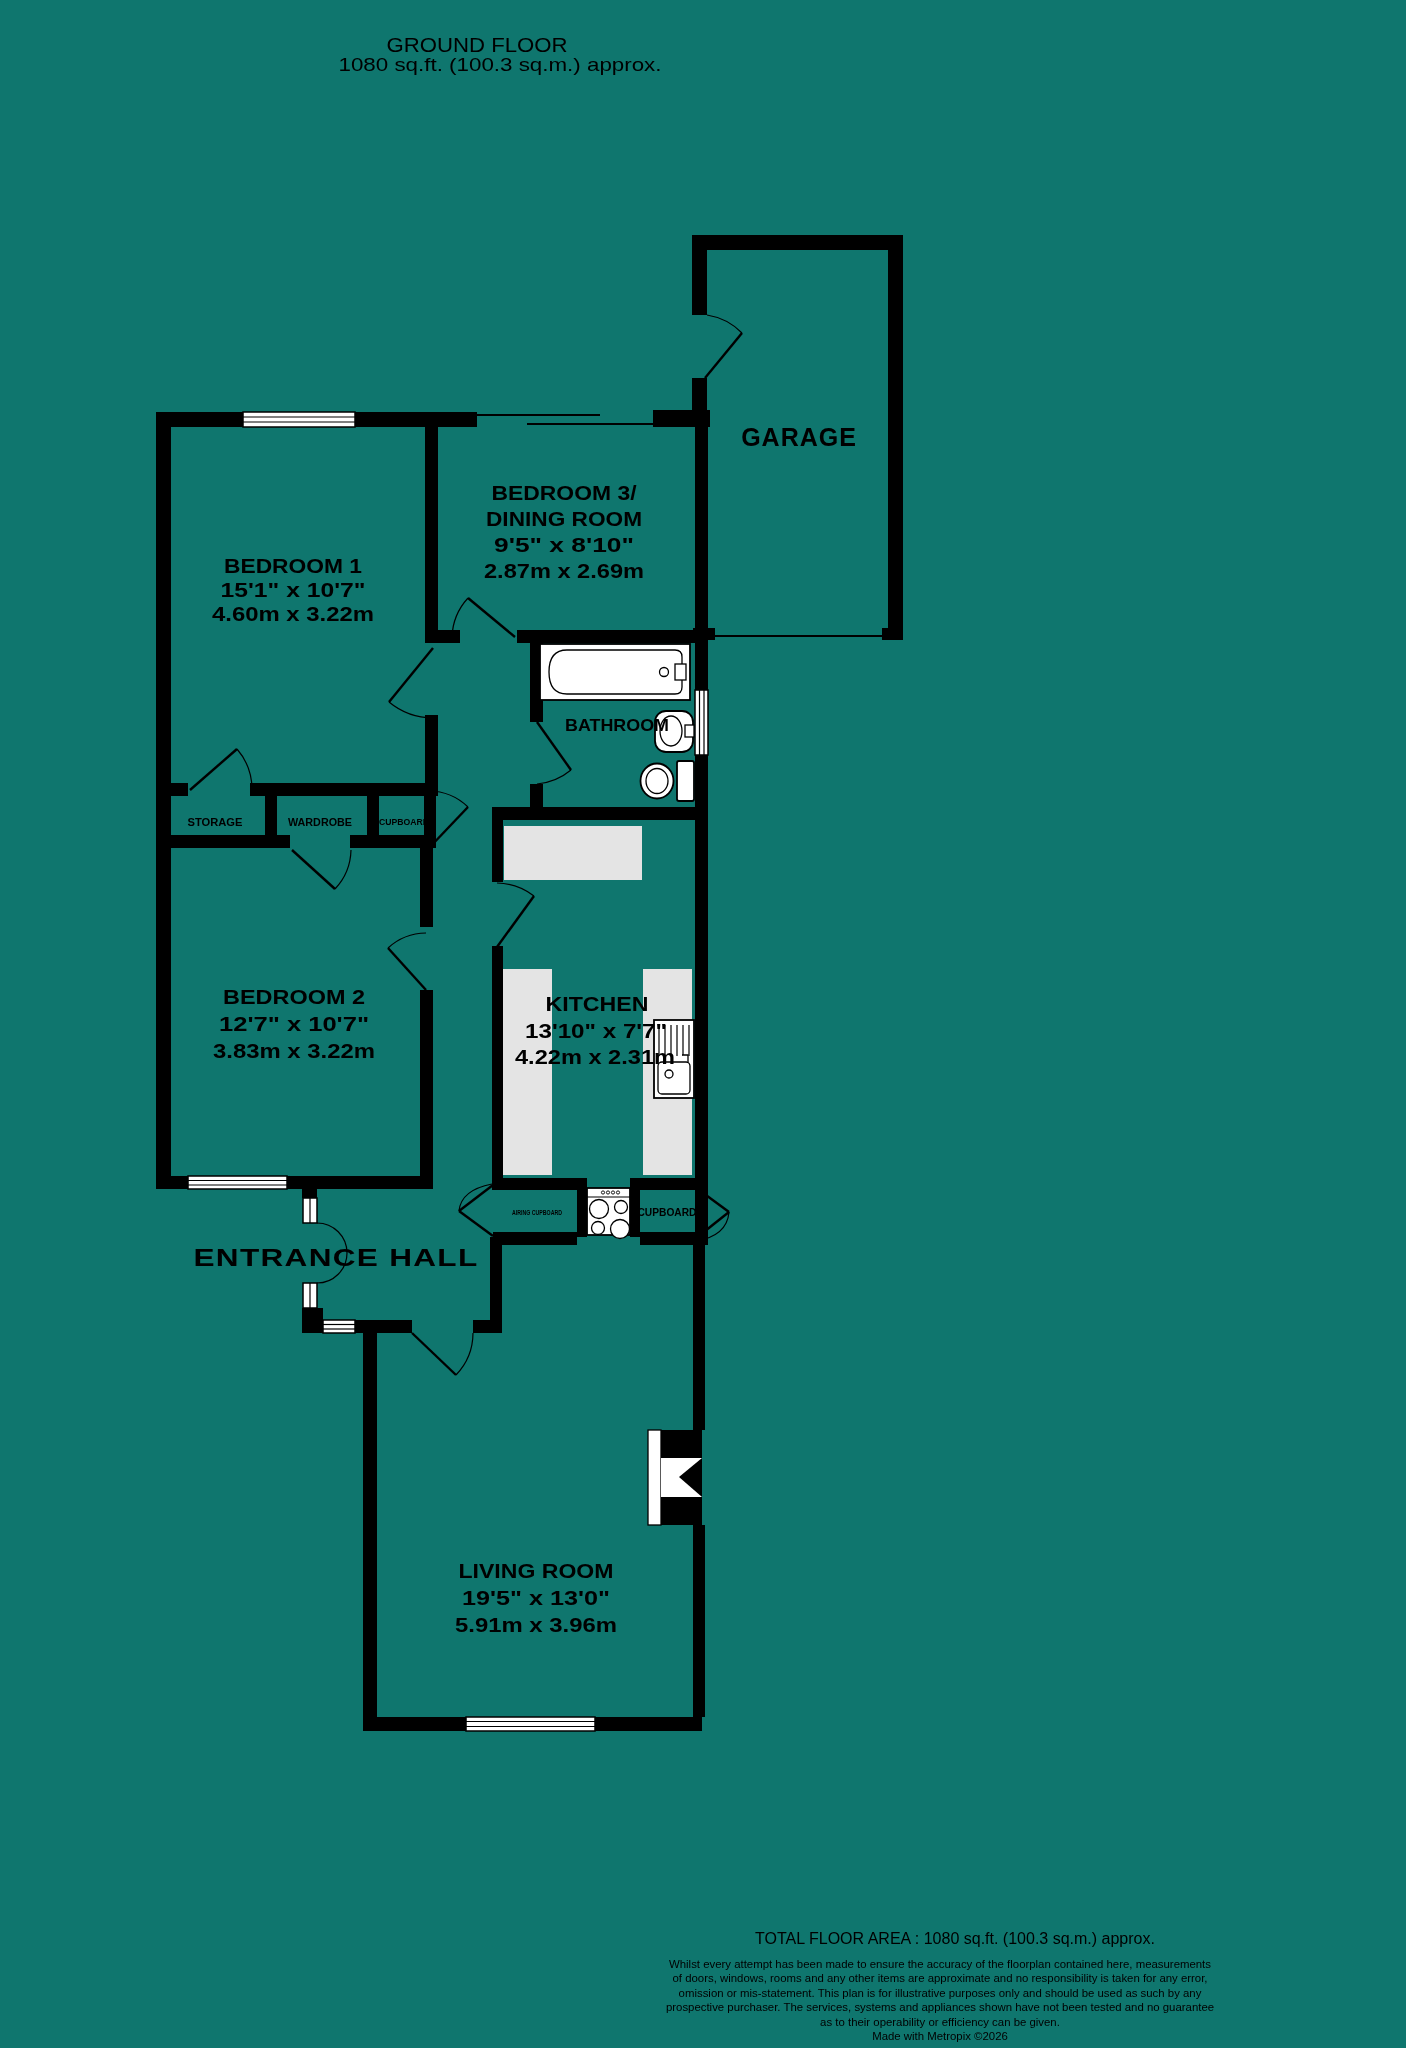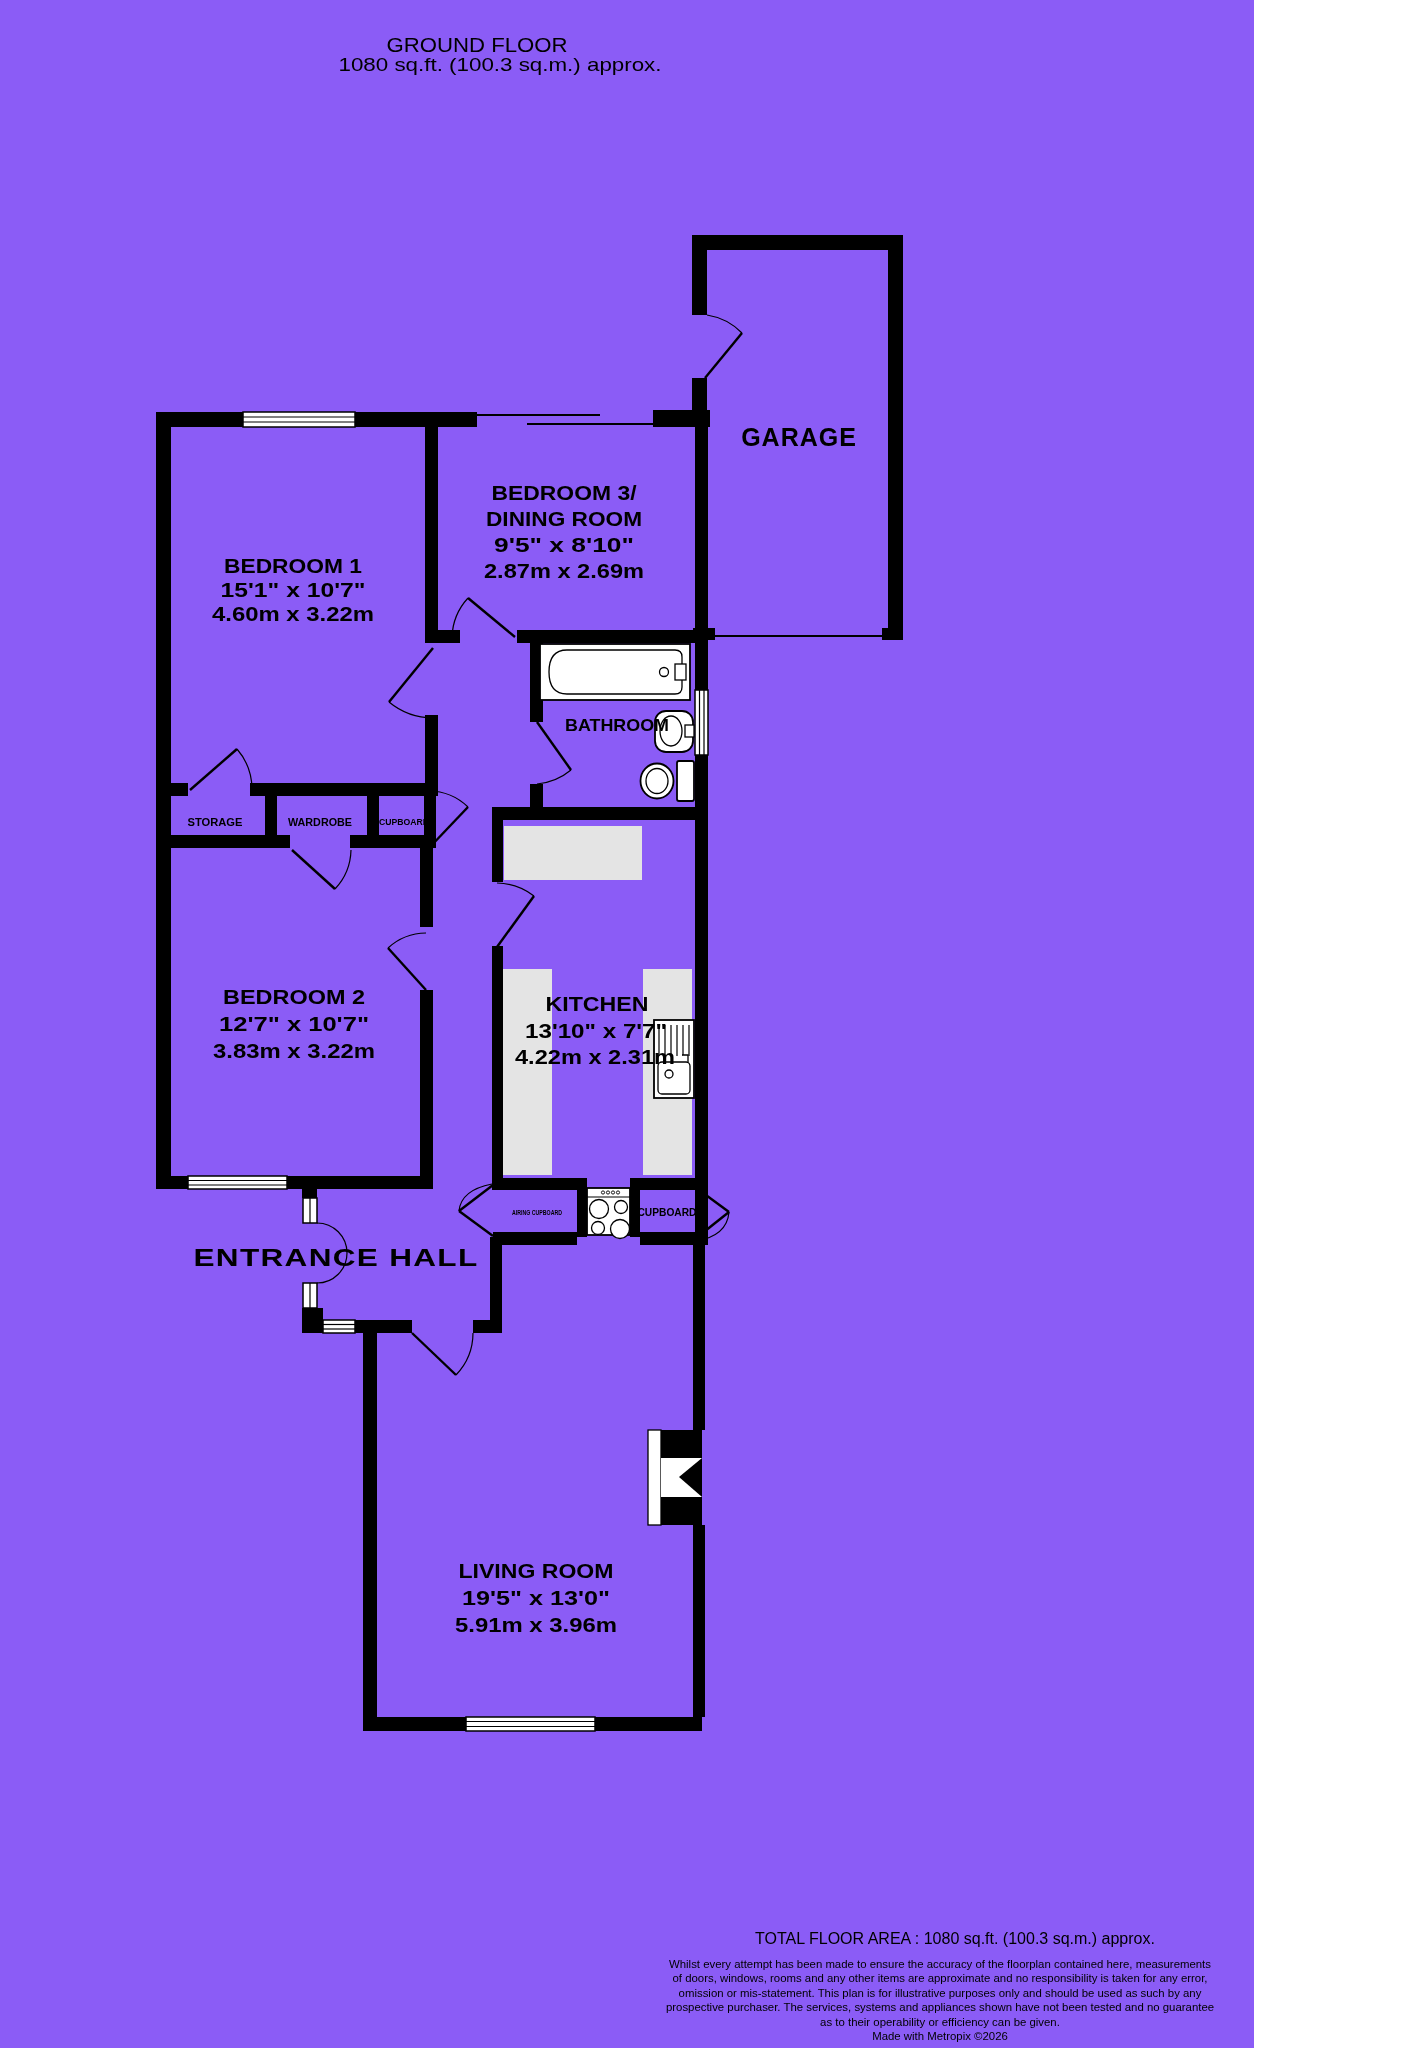--- a/index.html
+++ b/index.html
@@ -1,16 +1,16 @@
 <!DOCTYPE html>
 <html><head>
 <meta charset="utf-8">
 <style>
   html,body{margin:0;padding:0;background:#fff;}
-  #stage{position:relative;width:1254px;height:2048px;background:#8b5cf6;overflow:hidden;}
+  #stage{position:relative;width:1406px;height:2048px;background:#0f766e;overflow:hidden;}
   svg{display:block;}
   svg text{font-family:"Liberation Sans",sans-serif;fill:#000;text-anchor:middle;}
   .w{fill:#000;stroke:none;}
   .thin{stroke:#000;stroke-width:2;fill:none;}
   .win{fill:#fff;stroke:#000;stroke-width:1.5;}
   .winl{stroke:#000;stroke-width:1.2;fill:none;}
   .leaf{stroke:#000;stroke-width:2.4;fill:none;}
   .arc{stroke:#000;stroke-width:1.2;fill:none;}
   .fx{fill:#fff;stroke:#000;stroke-width:1.8;}
   .fx2{fill:#fff;stroke:#000;stroke-width:1.3;}

